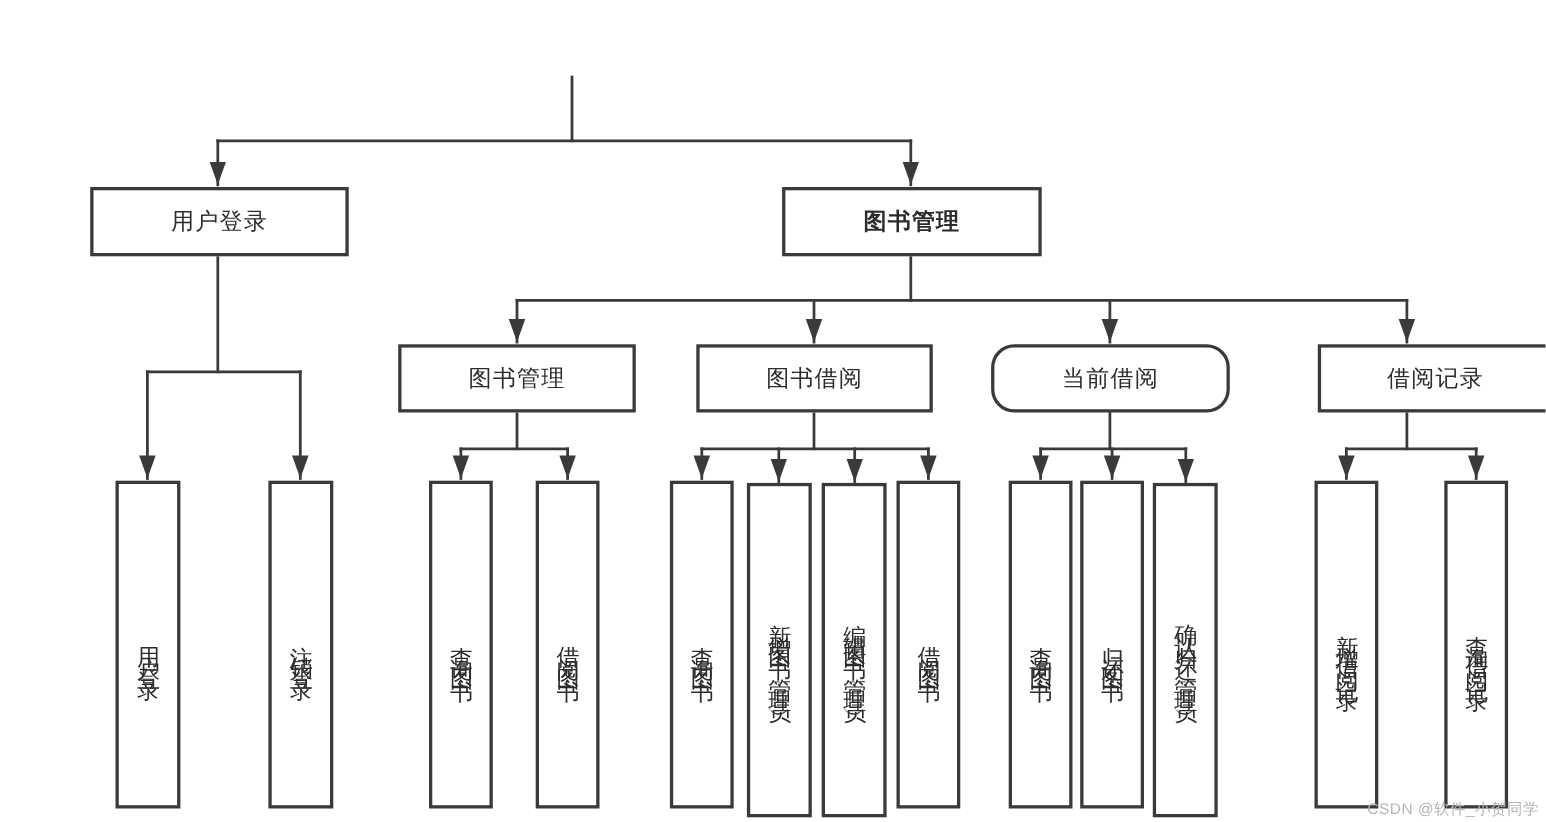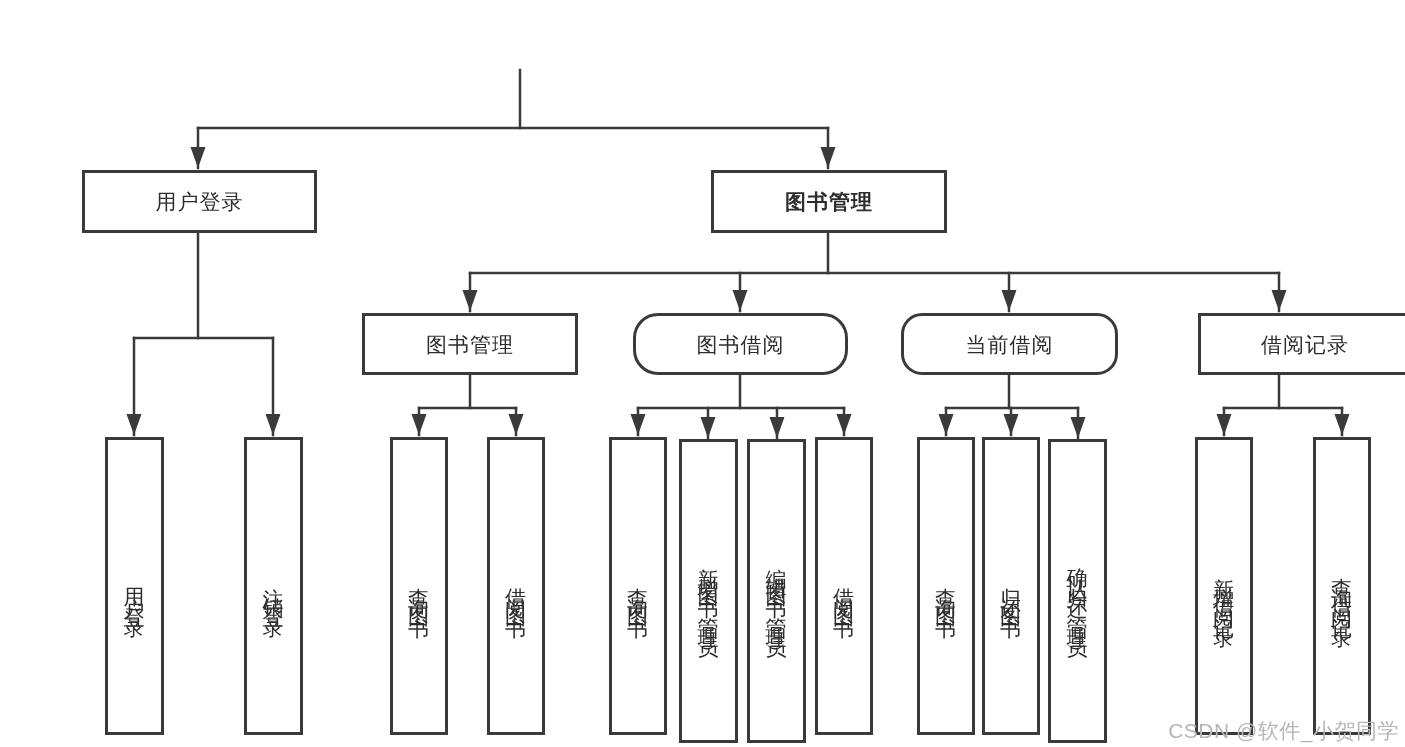--- a/index.html
+++ b/index.html
@@ -18,21 +18,21 @@
   .hbox { font-size: 21px; letter-spacing: 1px; }
   .vbox {
     font-size: 21px;
     writing-mode: vertical-rl;
     letter-spacing: 10px;
     text-indent: 10px;
   }
   #watermark {
     position: absolute; z-index: 3;
     right: 6px; bottom: 2px;
-    font-size: 21px; color: #b5b5b5; letter-spacing: 0.5px;
+    font-size: 14px; color: #b5b5b5; letter-spacing: 0.5px;
   }
 </style>
 </head>
 <body>
 
 <div id="diagram">
 
   <svg id="wires" width="1405" height="747" viewBox="0 0 1405 747">
     <defs>
       <marker id="arrow" markerUnits="userSpaceOnUse" markerWidth="24" markerHeight="18" refX="21" refY="8" orient="auto">
@@ -81,21 +81,21 @@
       <path d="M1224,408 V435" marker-end="url(#arrow)"></path>
       <path d="M1342,408 V435" marker-end="url(#arrow)"></path>
     </g>
   </svg>
 
 
   <div class="node hbox" style="left:82px; top:170px; width:235px; height:63px;">用户登录</div>
   <div class="node hbox" style="left:711px; top:170px; width:236px; height:63px;font-weight:bold;">图书管理</div>
 
   <div class="node hbox" style="left:362px; top:313px; width:216px; height:62px;">图书管理</div>
-  <div class="node hbox" style="left:633px; top:313px; width:215px; height:62px;border-radius:25px;">图书借阅</div>
+  <div class="node hbox" style="left:633px; top:313px; width:215px; height:62px;">图书借阅</div>
   <div class="node hbox" style="left:901px; top:313px; width:217px; height:62px;border-radius:21px;">当前借阅</div>
   <div class="node hbox" style="left:1172px; top:313px; width:214px; height:62px;margin-left:26px;">借阅记录</div>
 
   <div class="node vbox" style="left:105px; top:437px; width:59px; height:298px;">用户登录</div>
   <div class="node vbox" style="left:244px; top:437px; width:59px; height:298px;">注销登录</div>
 
   <div class="node vbox" style="left:390px; top:437px; width:58px; height:298px;">查询图书</div>
   <div class="node vbox" style="left:487px; top:437px; width:58px; height:298px;">借阅图书</div>
 
   <div class="node vbox" style="left:609px; top:437px; width:58px; height:298px;">查询图书</div>

